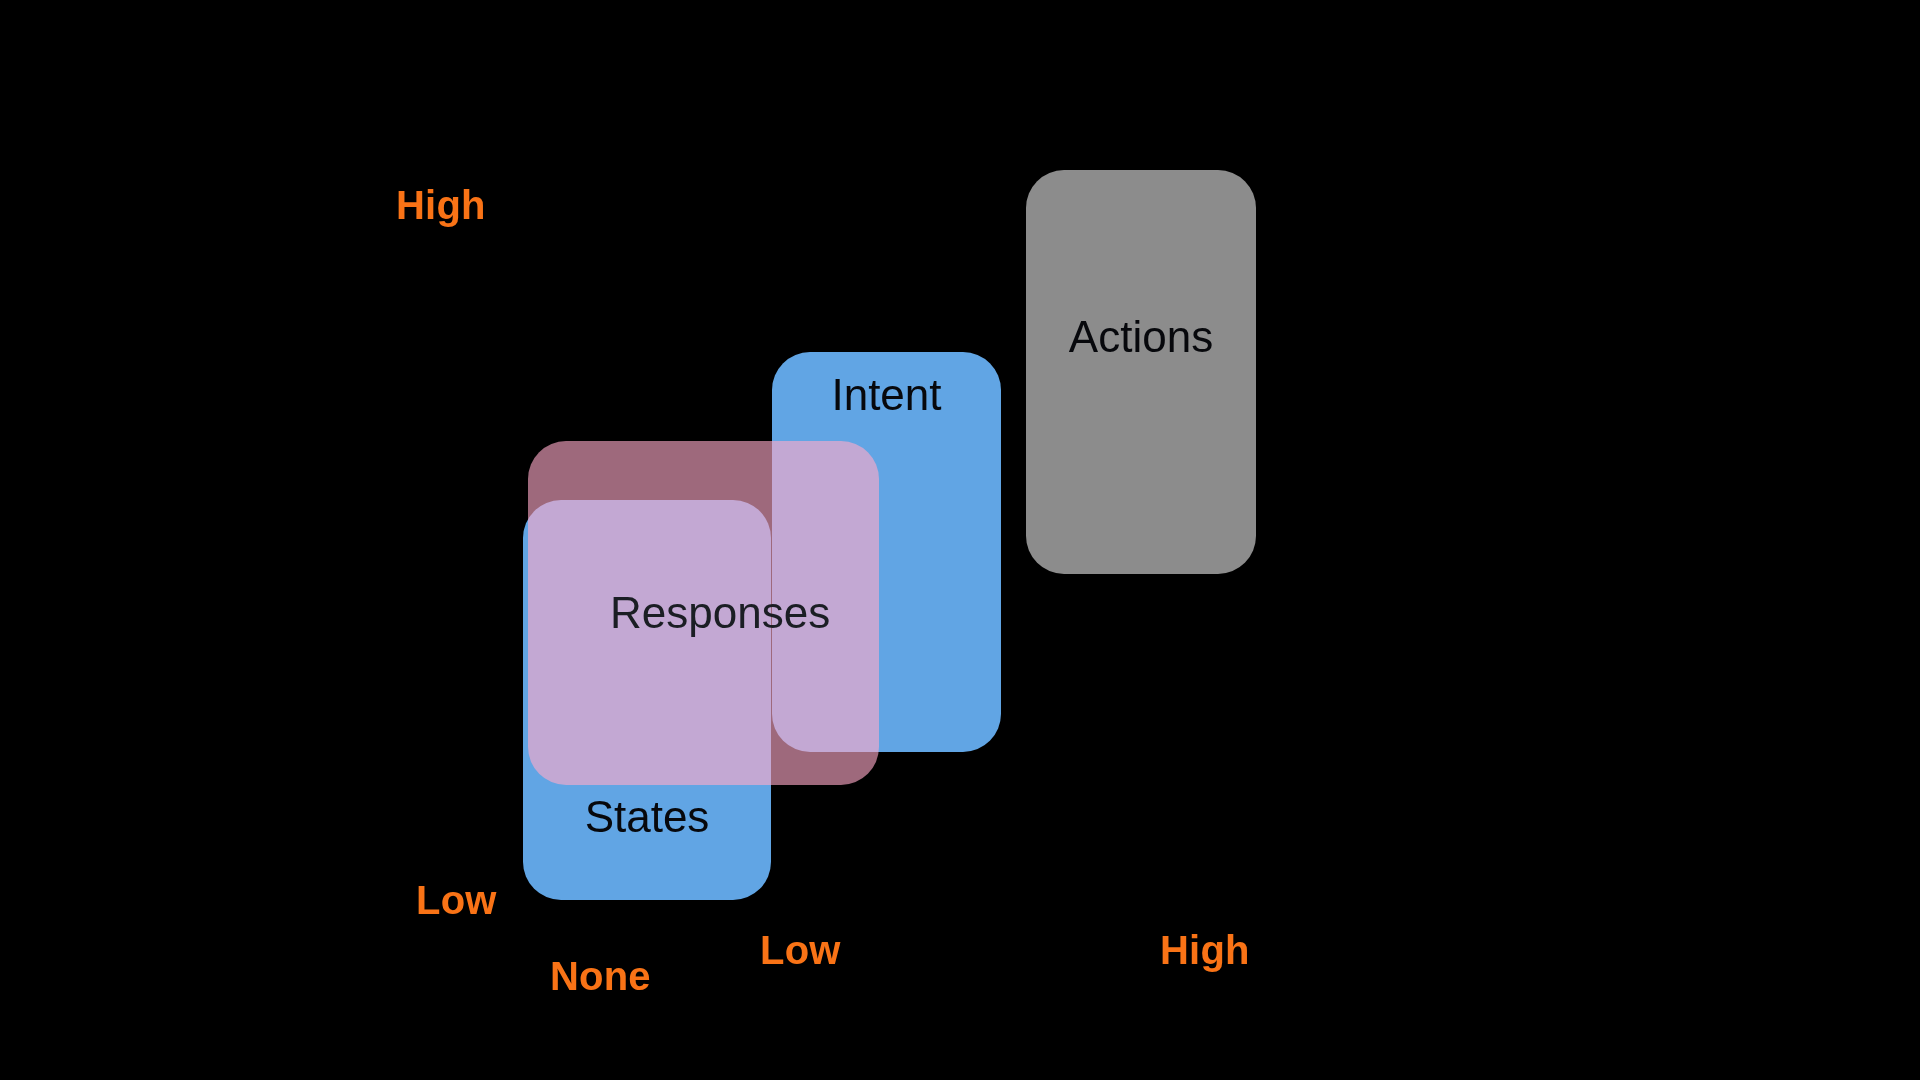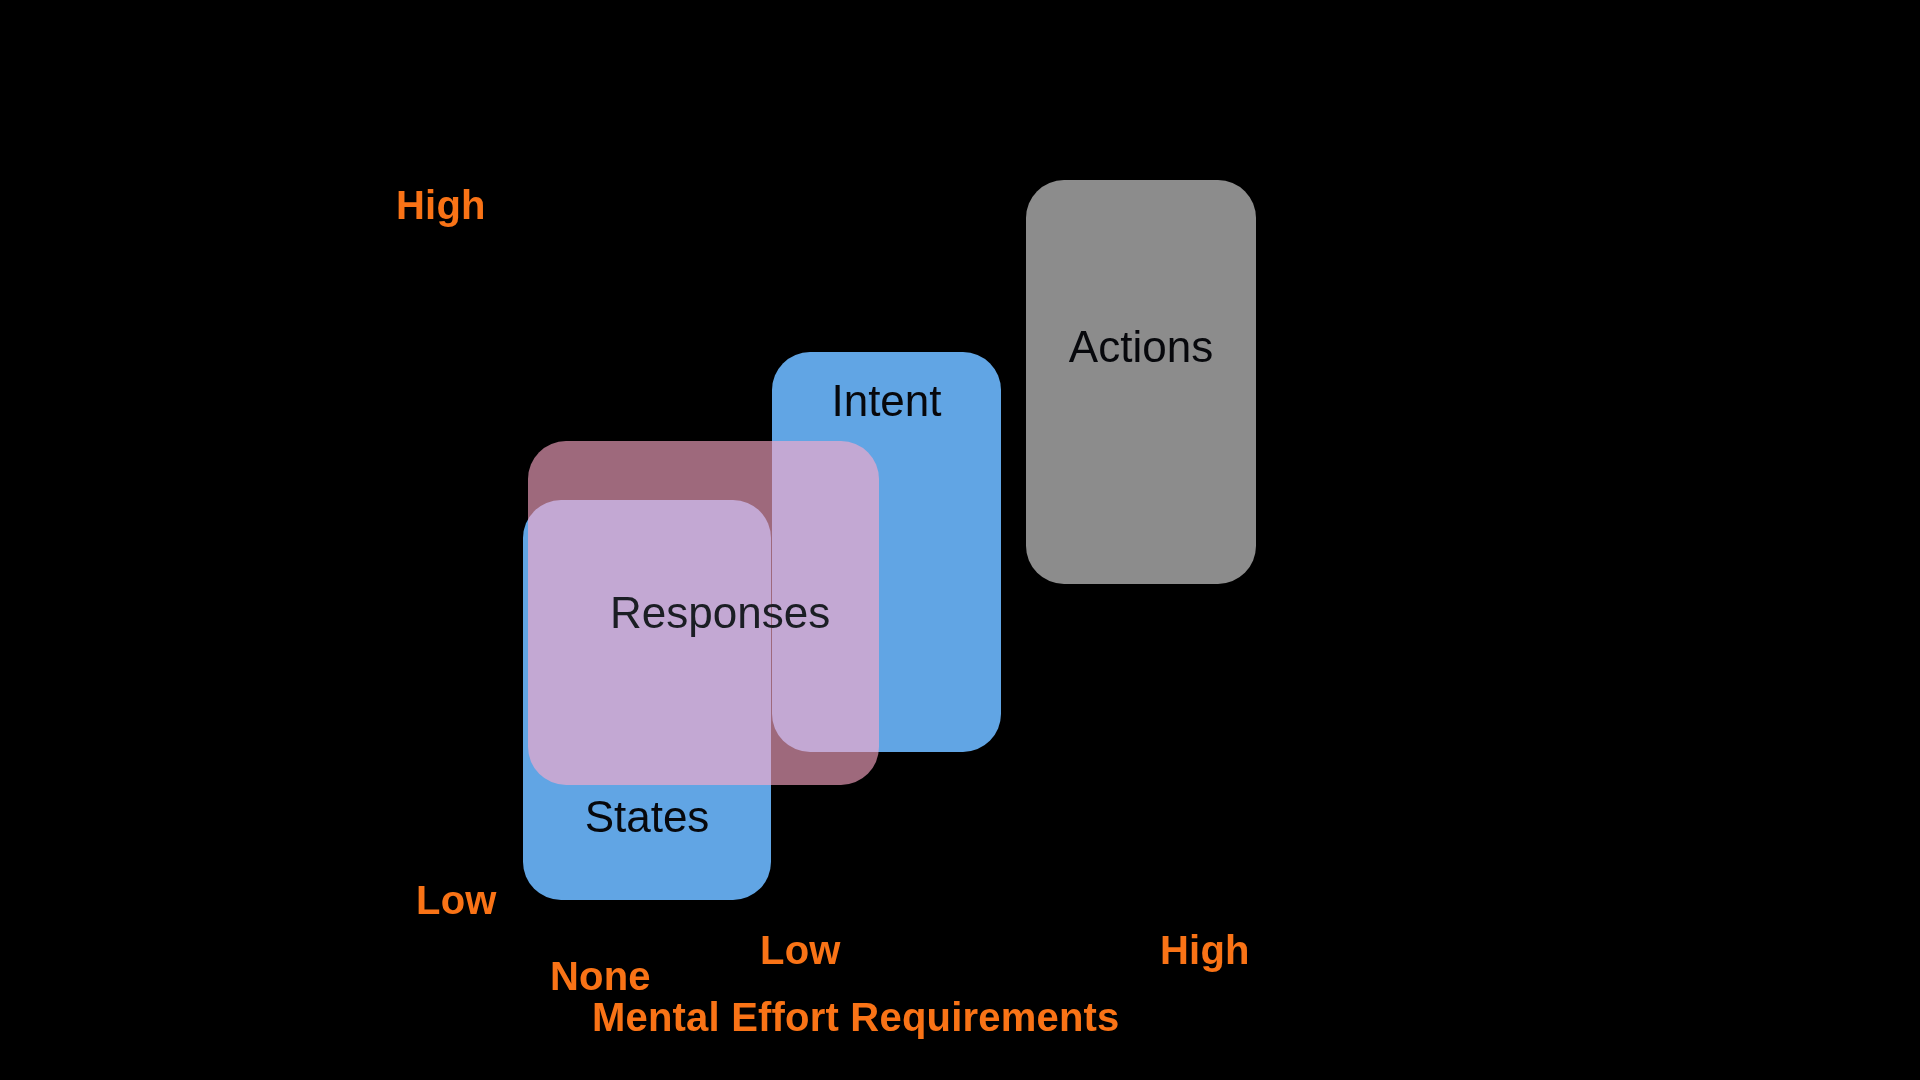--- a/index.html
+++ b/index.html
@@ -84,28 +84,28 @@
 
   
   #box-intent {
     left: 772px;
     top: 352px;
     width: 229px;
     height: 400px;
     background: #61a5e4;
     z-index: 2;
     align-items: flex-start;
-    padding-top: 24px;
+    padding-top: 18px;
     box-sizing: border-box;
   }
 
   
   #box-actions {
     left: 1026px;
-    top: 180px;
+    top: 170px;
     width: 230px;
     height: 404px;
     background: #8c8c8c;
     z-index: 2;
     align-items: flex-start;
     padding-top: 142px;
     box-sizing: border-box;
   }
 
   
@@ -139,21 +139,20 @@
 
 
   <div class="axis-label" id="y-label-low">Low</div>
 
   <div class="axis-label" id="x-label-none">None</div>
 
   <div class="axis-label" id="x-label-low">Low</div>
 
   <div class="axis-label" id="x-label-high">High</div>
 
-  <div class="axis-label" id="x-axis-title">Mental Effort Requirements</div>
 
   <div class="box" id="box-states">
     <span class="box-label">States</span>
   </div>
 
   <div class="box" id="box-intent">
     <span class="box-label">Intent</span>
   </div>
 
   <div class="box" id="box-actions">

